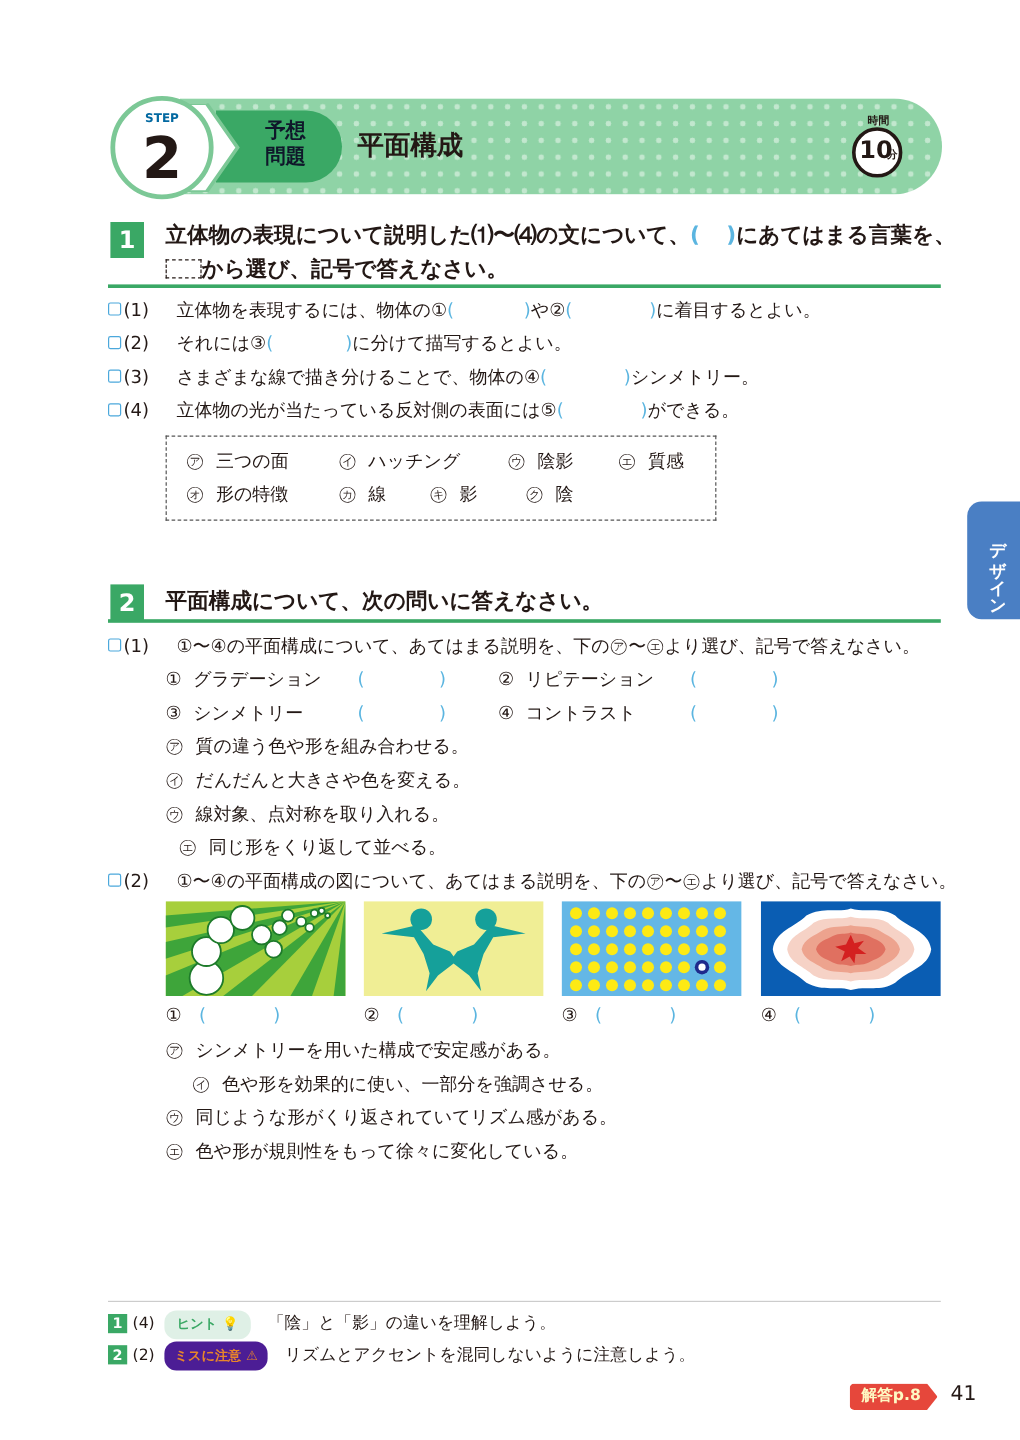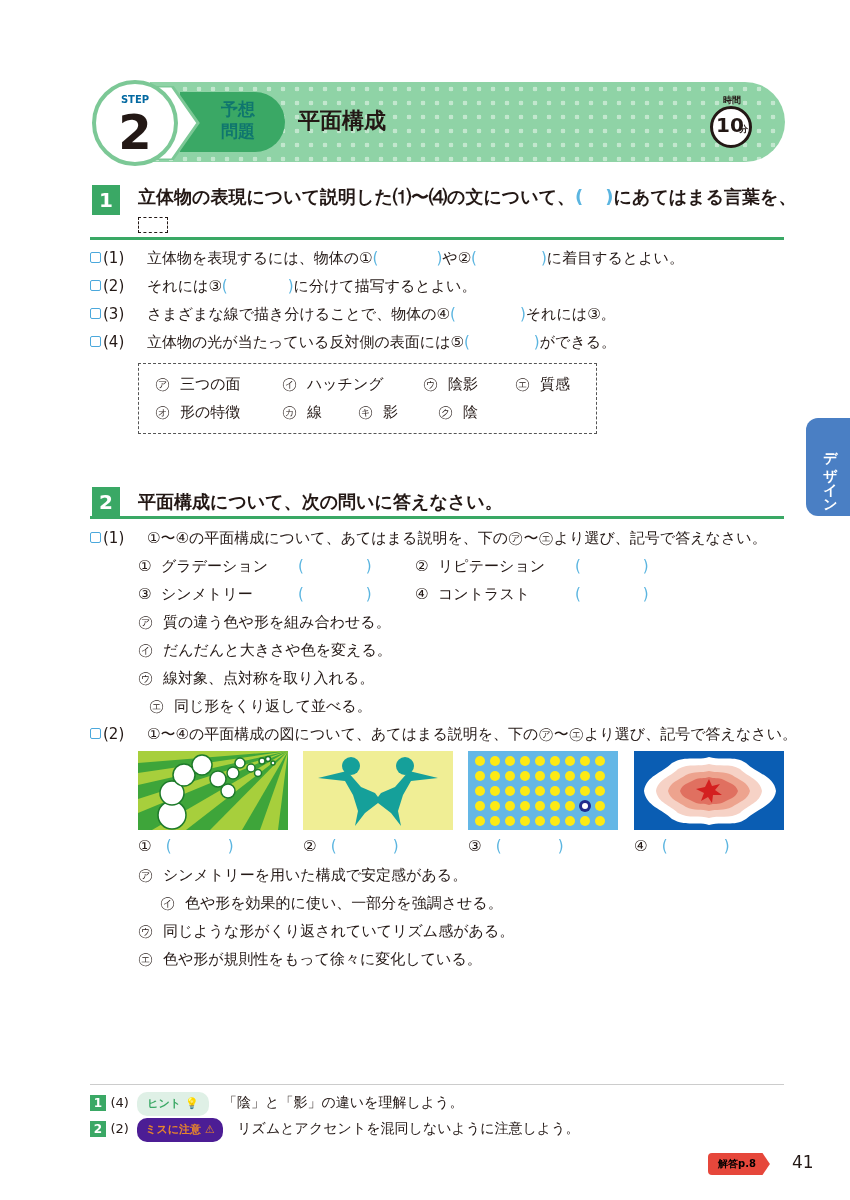--- a/index.html
+++ b/index.html
@@ -22,21 +22,21 @@
   .step-arrow {
     position: absolute; left: 150px; top: 86px; width: 50px; height: 74px; z-index: 2;
   }
   .step-label { position: absolute; left: 0; right: 0; top: 10px; text-align: center; font-weight: bold; font-size: 10px; color: #0369a1; z-index: 4; }
   .step-num { position: absolute; left: 0; right: 0; top: 24px; text-align: center; font-weight: bold; font-size: 48px; line-height: 48px; color: #231815; z-index: 4; }
   .pill {
     position: absolute; left: 180px; top: 92px; width: 105px; height: 60px;
     background: #3aa865; border-radius: 0 30px 30px 0; z-index: 1;
   }
   .pill-text {
-    position: absolute; left: 212px; top: 98px; width: 52px; color: #0f766e; font-weight: bold;
+    position: absolute; left: 212px; top: 98px; width: 52px; color: #0f172a; font-weight: bold;
     font-size: 17px; line-height: 22px; text-align: center; z-index: 5;
   }
   .banner-title { position: absolute; left: 298px; top: 106px; font-size: 22px; font-weight: bold; color: #231815; z-index: 5; }
   .timer { position: absolute; left: 707px; top: 94px; width: 50px; height: 56px; z-index: 5; }
   .timer-face {
     position: absolute; left: 3px; top: 12px; width: 42px; height: 42px; border-radius: 50%;
     background: #fff; border: 3px solid #231815;
   }
   .timer-top { position: absolute; left: 0; right: 0; top: 0; text-align: center; font-size: 9px; font-weight: bold; }
   .timer-num { position: absolute; left: 9px; top: 20px; font-size: 20px; font-weight: bold; line-height: 22px; }
@@ -70,21 +70,21 @@
   }
 
   .fig { position: absolute; top: 751px; width: 150px; height: 79px; overflow: hidden; }
 
   .footer-rule { position: absolute; left: 90px; top: 1084px; width: 694px; height: 1px; background: #ccc; }
   .tag-num { display: inline-block; width: 16px; height: 16px; background: #3aa865; color: #fff; font-size: 12px; text-align: center; line-height: 16px; font-weight: bold; }
   .hint-pill { display: inline-block; background: #dff0e6; color: #3aa865; font-weight: bold; font-size: 11px; padding: 2px 10px; border-radius: 10px; margin: 0 10px 0 4px; }
   .warn-pill { display: inline-block; background: #4c1d95; color: #e8862a; font-weight: bold; font-size: 11px; padding: 2px 8px; border-radius: 10px; margin: 0 10px 0 4px; }
   .ans-tag {
     position: absolute; left: 708px; top: 1153px; height: 22px; padding: 0 14px 0 10px;
-    background: #e6473b; color: #000000; font-size: 10px; font-weight: bold; line-height: 22px;
+    background: #e6473b; color: #fef9c3; font-size: 13px; font-weight: bold; line-height: 22px;
     clip-path: polygon(0 0, 88% 0, 100% 50%, 88% 100%, 0 100%); border-radius: 4px 0 0 4px;
   }
   .page-num { position: absolute; left: 792px; top: 1152px; font-size: 17px; }
 </style>
 </head>
 <body>
 
 <div class="banner"></div>
 <div class="pill"></div>
 <svg class="step-arrow" viewBox="0 0 50 74">
@@ -106,32 +106,32 @@
   <div class="timer-unit">分</div>
 </div>
 
 <div class="side-tab">デザイン</div>
 
 <div class="sec-num" style="left:92px; top:185px;">1</div>
 <div class="sec-title" style="left:138px; top:182px;">
   <span>立体物の表現について説明した⑴〜⑷の文について、</span><span class="blue-paren">(</span><span style="display:inline-block;width:22px"></span><span class="blue-paren">)</span><span>にあてはまる言葉を、</span>
 </div>
 <div class="sec-title" style="left:138px; top:210px;">
-  <span class="dash-box"></span>
+  <span class="dash-box"></span><span>から選び、記号で答えなさい。</span>
 </div>
 <div class="sec-rule" style="top:237px;"></div>
 
 <div class="row" style="left:90px; top:248px;">
   <span class="chk"></span><span class="qn">(1)</span><span>立体物を表現するには、物体の①</span><span class="blue-paren">(</span><span class="gap" style="width:58px"></span><span class="blue-paren">)</span><span>や②</span><span class="blue-paren">(</span><span class="gap" style="width:64px"></span><span class="blue-paren">)</span><span>に着目するとよい。</span>
 </div>
 <div class="row" style="left:90px; top:276px;">
   <span class="chk"></span><span class="qn">(2)</span><span>それには③</span><span class="blue-paren">(</span><span class="gap" style="width:60px"></span><span class="blue-paren">)</span><span>に分けて描写するとよい。</span>
 </div>
 <div class="row" style="left:90px; top:304px;">
-  <span class="chk"></span><span class="qn">(3)</span><span>さまざまな線で描き分けることで、物体の④</span><span class="blue-paren">(</span><span class="gap" style="width:64px"></span><span class="blue-paren">)</span><span>それには③。</span>
+  <span class="chk"></span><span class="qn">(3)</span><span>さまざまな線で描き分けることで、物体の④</span><span class="blue-paren">(</span><span class="gap" style="width:64px"></span><span class="blue-paren">)</span><span>シンメトリー。</span>
 </div>
 <div class="row" style="left:90px; top:332px;">
   <span class="chk"></span><span class="qn">(4)</span><span>立体物の光が当たっている反対側の表面には⑤</span><span class="blue-paren">(</span><span class="gap" style="width:64px"></span><span class="blue-paren">)</span><span>ができる。</span>
 </div>
 
 <div class="choice-box"></div>
 <div class="choice" style="left:155px; top:375px;"><span>㋐</span>&nbsp;&nbsp;<span>三つの面</span></div>
 <div class="choice" style="left:282px; top:375px;"><span>㋑</span>&nbsp;&nbsp;<span>ハッチング</span></div>
 <div class="choice" style="left:423px; top:375px;"><span>㋒</span>&nbsp;&nbsp;<span>陰影</span></div>
 <div class="choice" style="left:515px; top:375px;"><span>㋓</span>&nbsp;&nbsp;<span>質感</span></div>

